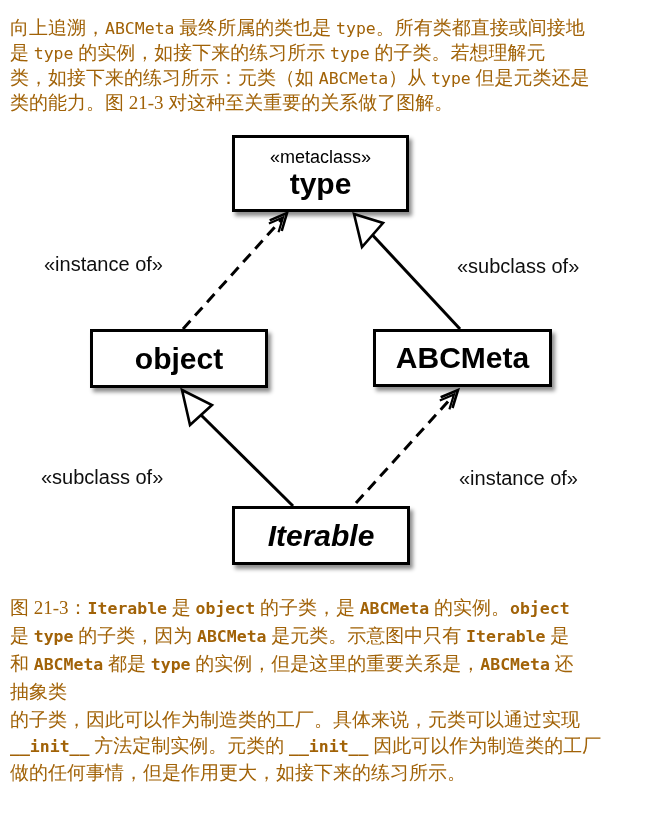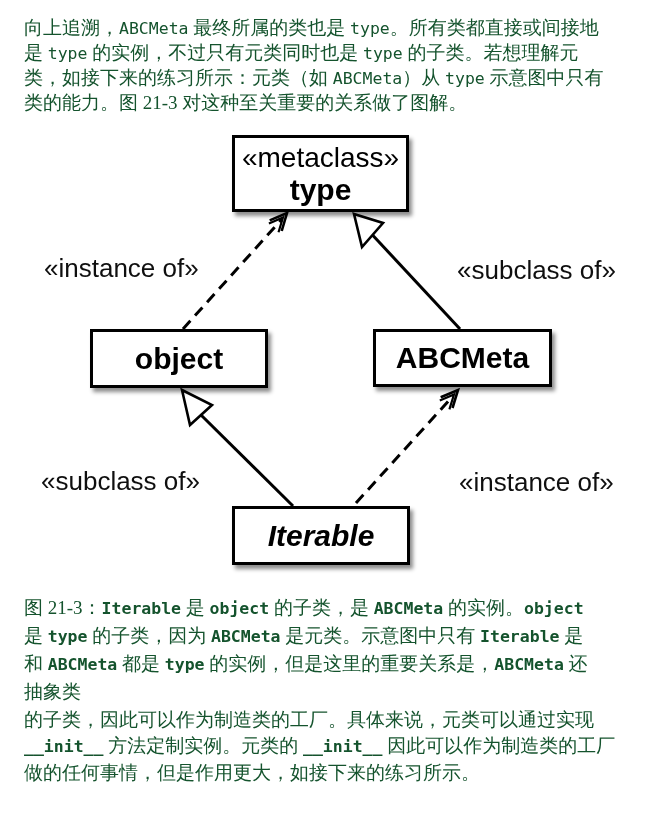--- a/index.html
+++ b/index.html
@@ -7,24 +7,24 @@
     position:relative;
     width:653px;
     height:831px;
     background:#ffffff;
     overflow:hidden;
     color:#0f0f0f;
   }
   
   .textblock{
     position:absolute;
-    left:24px;
+    left:10px;
     font-family:"Liberation Serif", serif;
     font-size:19px;
-    color:#14532d;
+    color:#a16207;
     white-space:nowrap;
   }
   #para1{top:16px;line-height:24px;}
   #caption{top:594px;line-height:27px;}
   #para2{top:707px;line-height:26px;}
   .tl{display:block;}
   .code{
     font-family:"DejaVu Sans Mono","Liberation Mono",monospace;
     font-size:16.5px;
   }
@@ -49,45 +49,45 @@
     align-items:center;
     justify-content:center;
     text-align:center;
     font-family:"Liberation Sans", sans-serif;
     color:#000;
   }
   #box-type   {left:232px;top:135px;width:177px;height:77px;}
   #box-object {left:90px; top:329px;width:178px;height:59px;}
   #box-abcmeta{left:373px;top:329px;width:179px;height:58px;}
   #box-iterable{left:232px;top:506px;width:178px;height:59px;}
-  .node-stereotype{font-size:28px;line-height:1.15;}
+  .node-stereotype{font-size:18px;line-height:1.15;}
   .node-name{font-size:30px;font-weight:bold;line-height:1.05;}
   .italic{font-style:italic;}
   .edge-label{
     position:absolute;
     z-index:2;
     font-family:"Liberation Sans", sans-serif;
-    font-size:26px;
+    font-size:20px;
     color:#0f0f0f;
     white-space:nowrap;
   }
   #lbl-instance-top {left:44px; top:253px;}
   #lbl-subclass-top {left:457px;top:255px;}
   #lbl-subclass-bot {left:41px; top:466px;}
   #lbl-instance-bot {left:459px;top:467px;}
 </style>
 </head>
 <body>
 
 <div id="page">
 
   <div class="textblock" id="para1">
       <div class="tl"><span>向上追溯，</span><span class="code">ABCMeta</span><span> 最终所属的类也是 </span><span class="code">type</span><span>。所有类都直接或间接地</span></div>
-      <div class="tl"><span>是 </span><span class="code">type</span><span> 的实例，不过只有元类同时也是 </span><span class="code">type</span><span> 的子类。若想理解元</span></div>
-      <div class="tl"><span>类，如接下来的练习所示：元类（如 </span><span class="code">ABCMeta</span><span>）从 </span><span class="code">type</span><span> 示意图中只有</span></div>
+      <div class="tl"><span>是 </span><span class="code">type</span><span> 的实例，如接下来的练习所示 </span><span class="code">type</span><span> 的子类。若想理解元</span></div>
+      <div class="tl"><span>类，如接下来的练习所示：元类（如 </span><span class="code">ABCMeta</span><span>）从 </span><span class="code">type</span><span> 但是元类还是</span></div>
       <div class="tl"><span>类的能力。图 21-3 对这种至关重要的关系做了图解。</span></div>
     </div>
 
   <svg id="edges" width="653" height="831" viewBox="0 0 653 831">
 
     <line x1="183" y1="329" x2="282" y2="219" stroke="#000" stroke-width="3" stroke-dasharray="11 7"></line>
     <path d="M281.7,231 L287,213 L269.7,220.4" fill="none" stroke="#000" stroke-width="2.6"></path>
     <path d="M278.5,232.2 L283,217.5 L268.9,223.6" fill="none" stroke="#000" stroke-width="2.2"></path>
 
     <line x1="460" y1="329" x2="372.5" y2="235" stroke="#000" stroke-width="3"></line>

